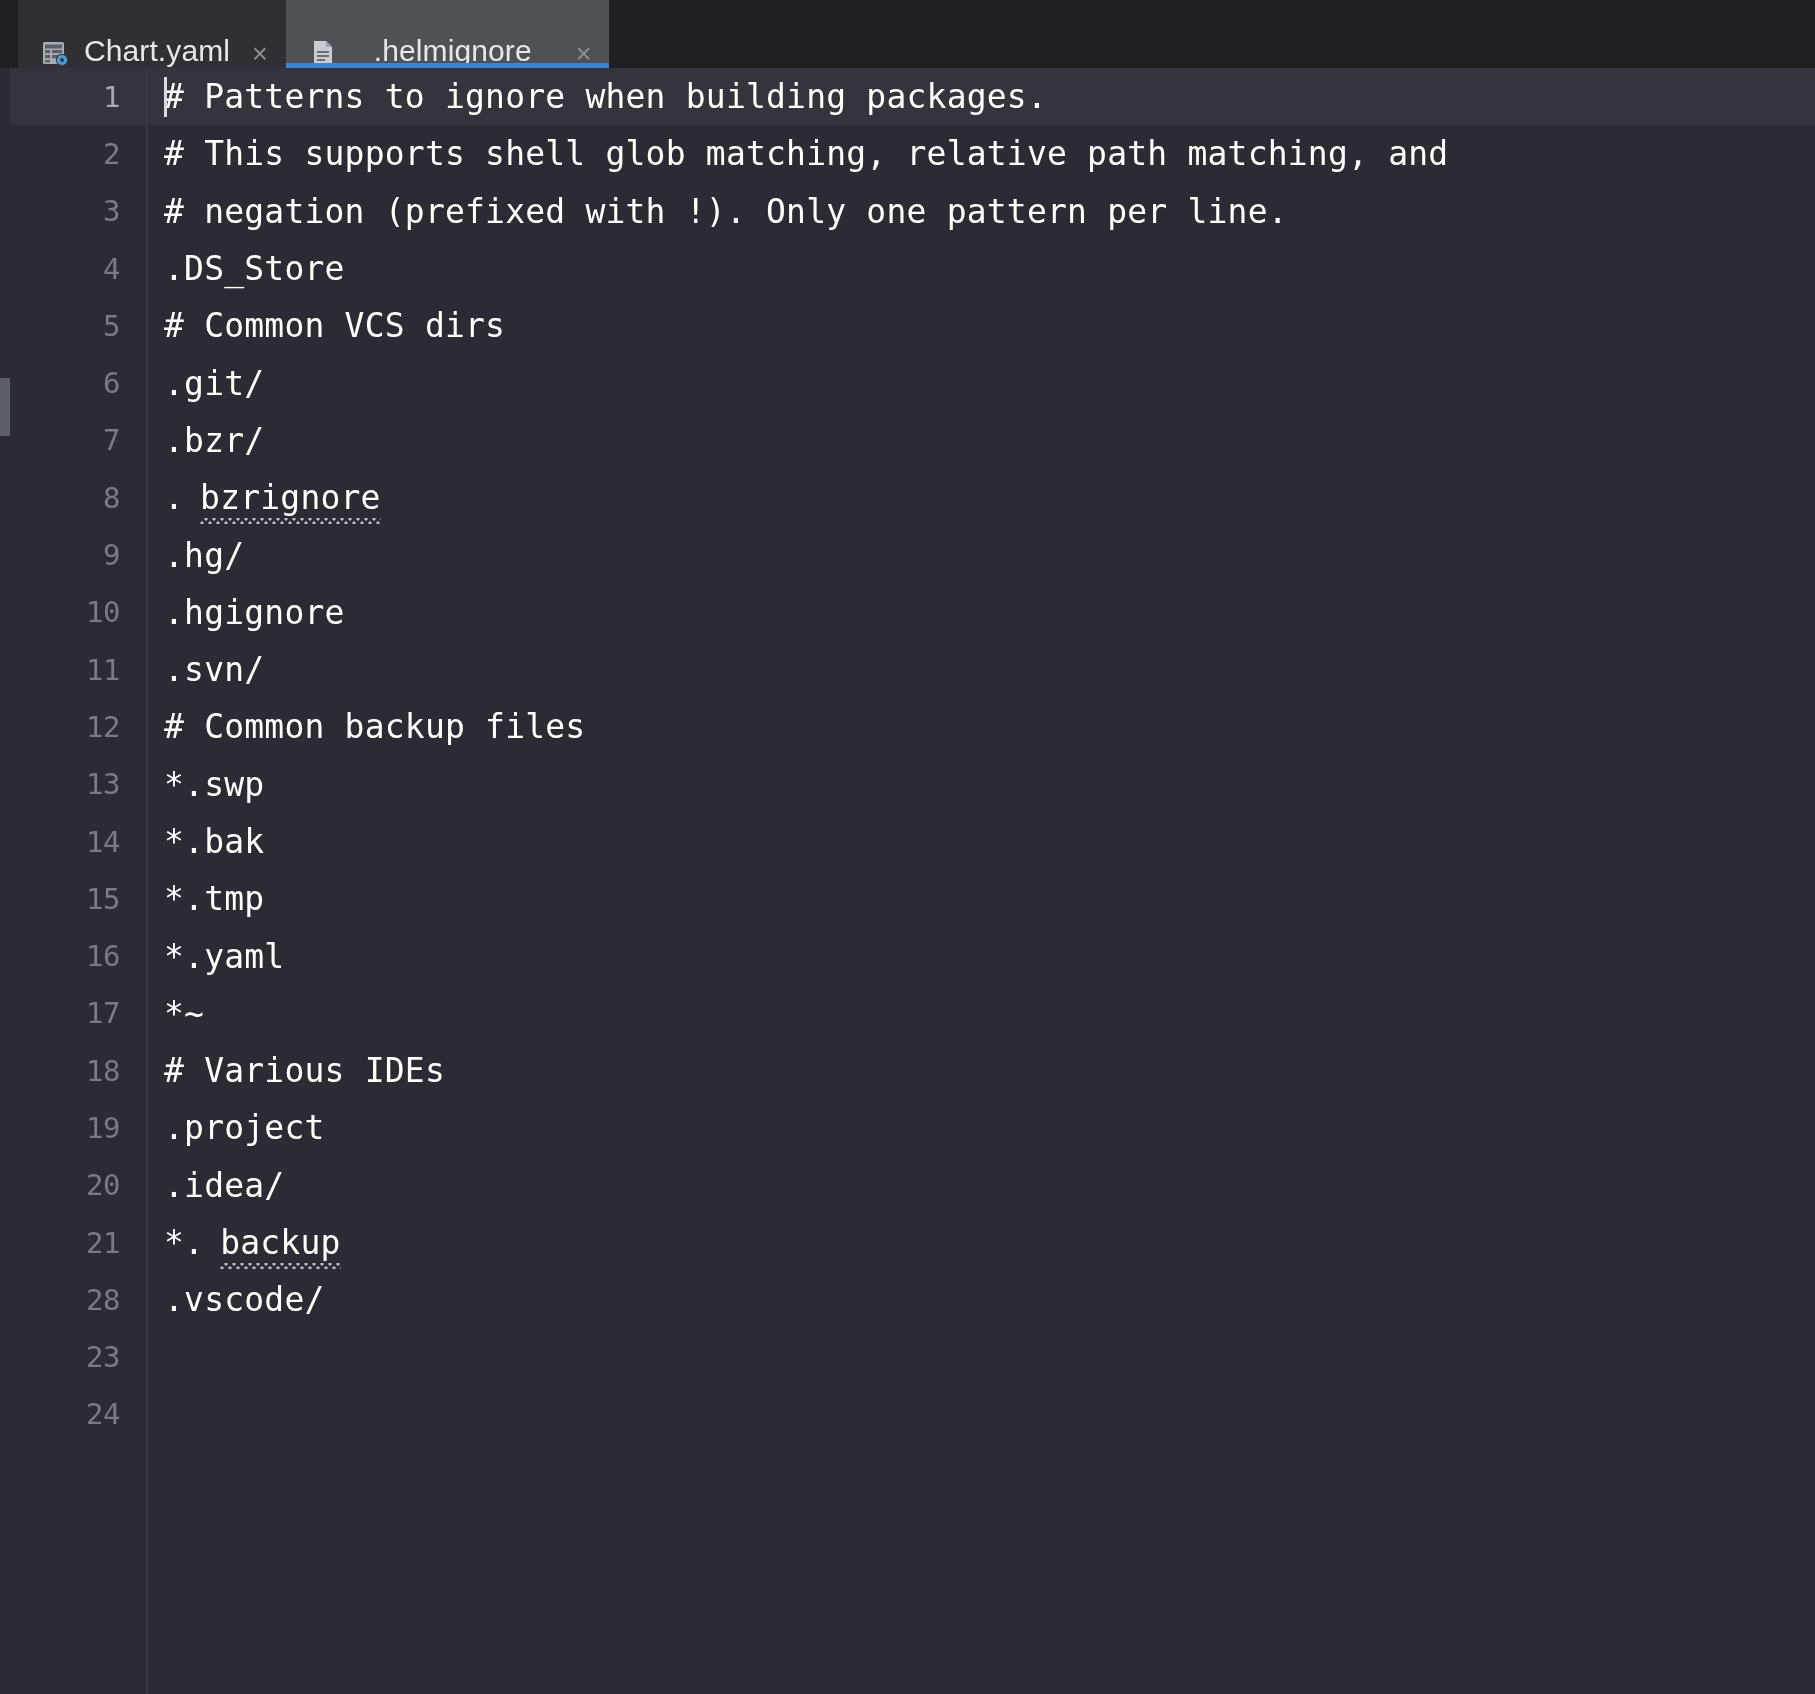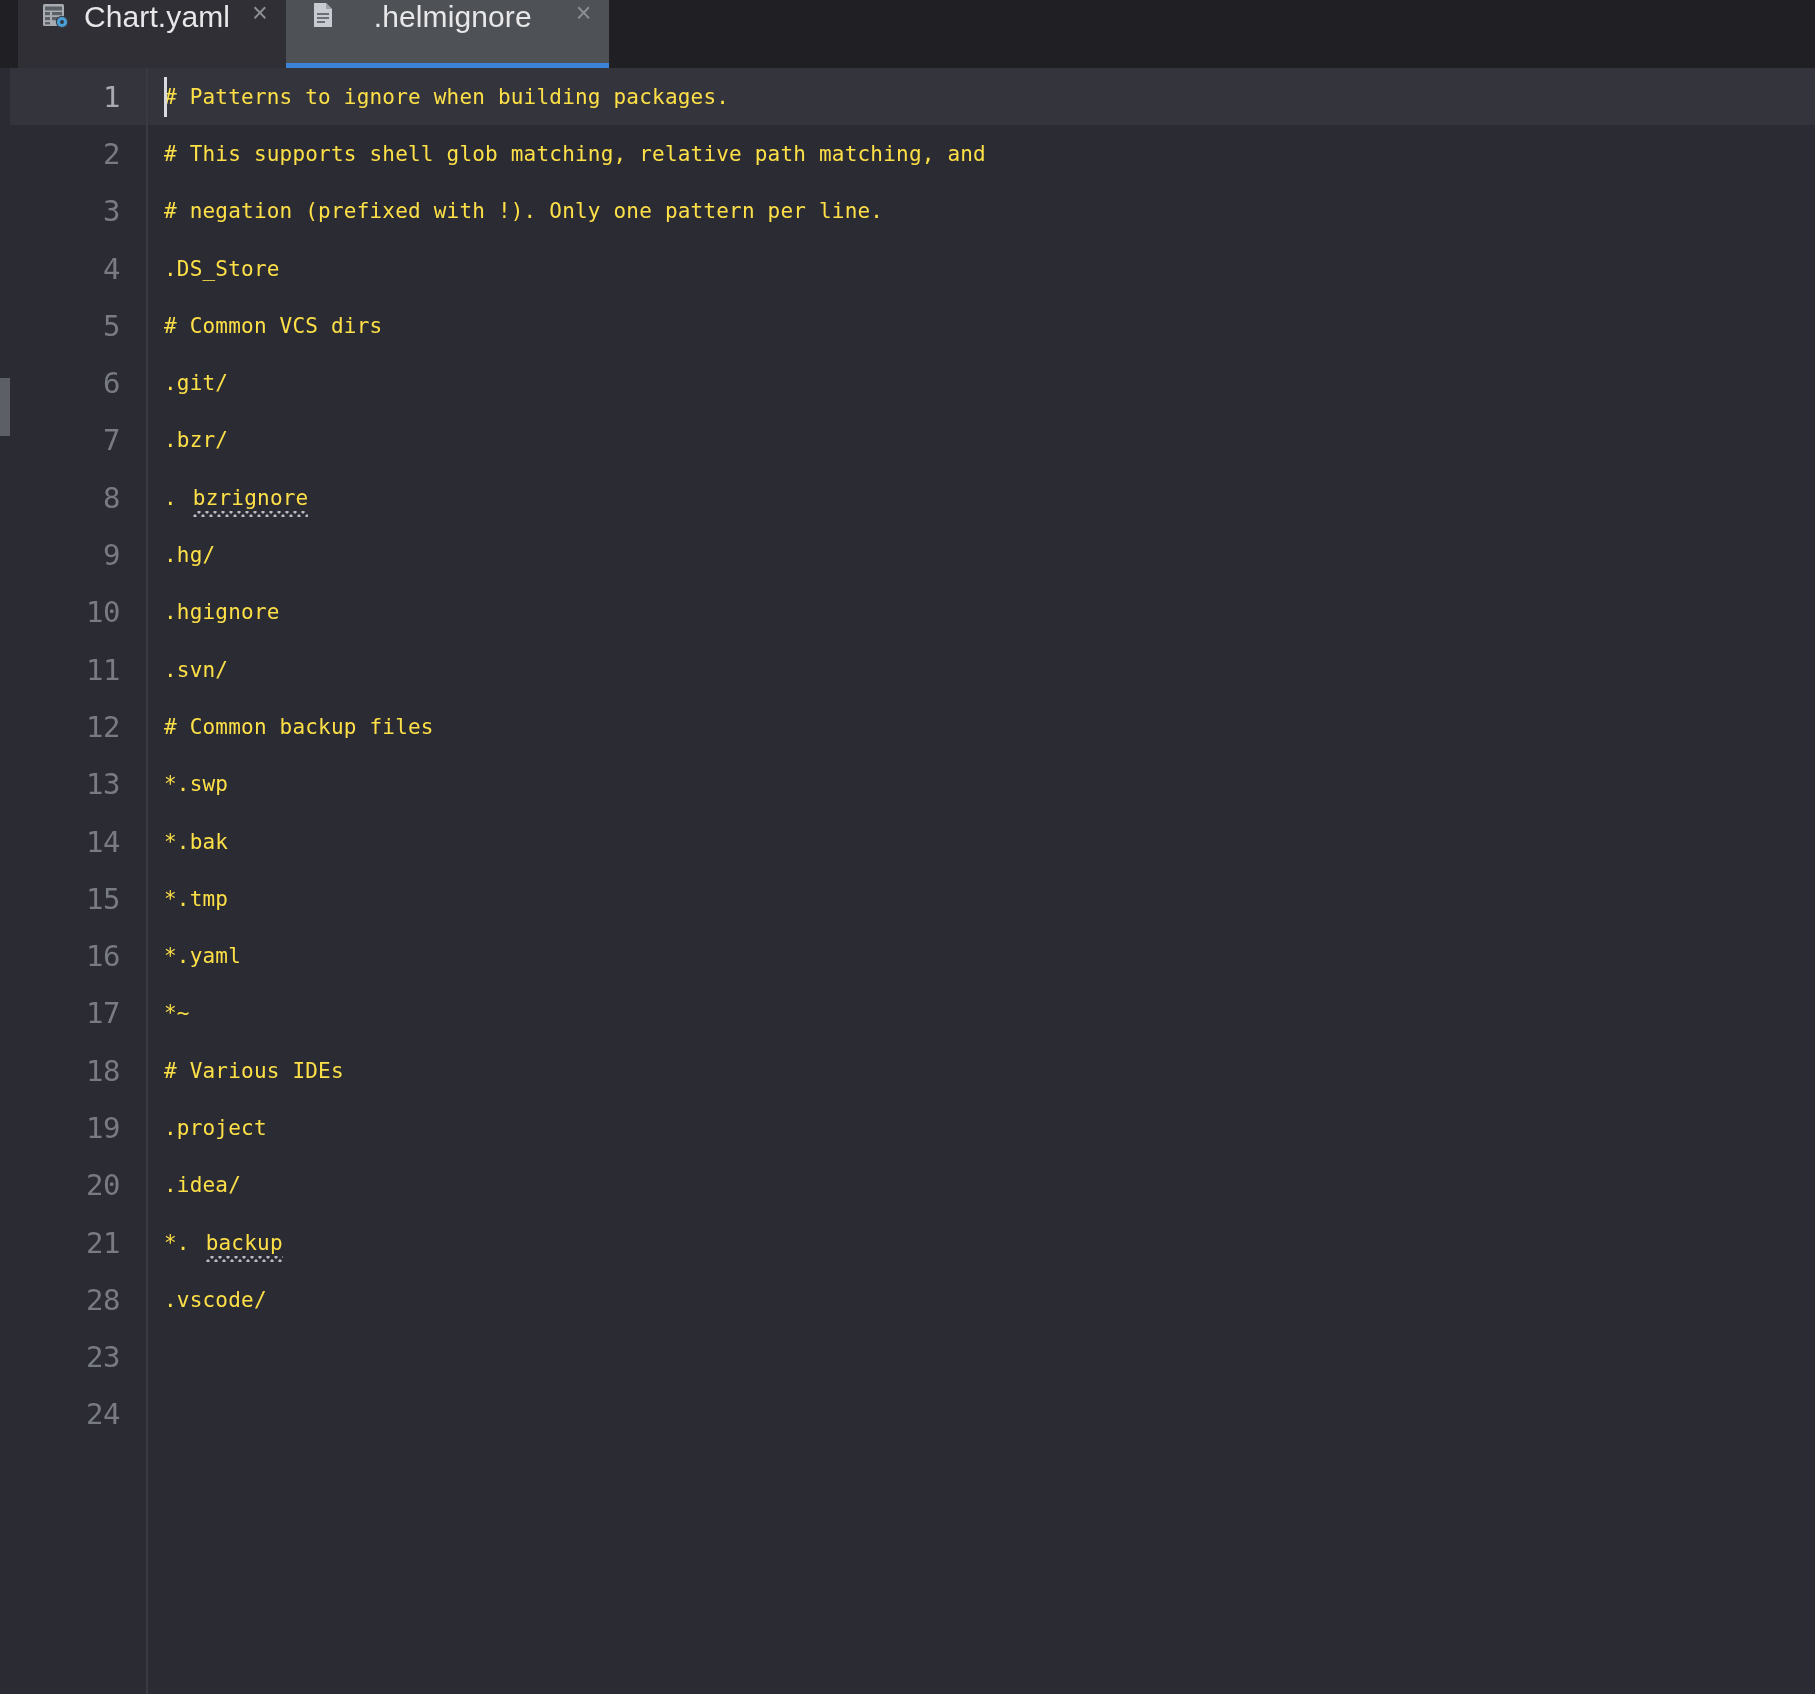--- a/index.html
+++ b/index.html
@@ -27,21 +27,21 @@
     min-height: 68px;
     background: #1f1f24;
     display: flex;
     align-items: stretch;
     position: relative;
     padding-left: 18px;
   }
 
   .tab {
     display: flex;
-    align-items: flex-start;
+    align-items: flex-end;
     gap: 14px;
     padding: 0 18px 0 22px;
     position: relative;
     cursor: default;
     height: 68px;
   }
 
   .tab.inactive { background: #2f2f35; }
   .tab.active   { background: #4e5256; gap: 36px; }
 
@@ -126,23 +126,23 @@
   }
 
   .code .cline {
     height: 57.3px;
     display: flex;
     align-items: center;
     padding-left: 16px;
     position: relative;
     white-space: pre;
     font-family: "DejaVu Sans Mono", monospace;
-    font-size: 21px;
+    font-size: 33px;
     letter-spacing: 0.2px;
-    color: #fde047;
+    color: #ffffff;
   }
   .code .cline.current { background: #34343d; }
 
   .code .ctext { position: relative; display: inline-block; }
 
   
   .squiggle {
     position: relative;
     display: inline-block;
     margin-left: 16px;

